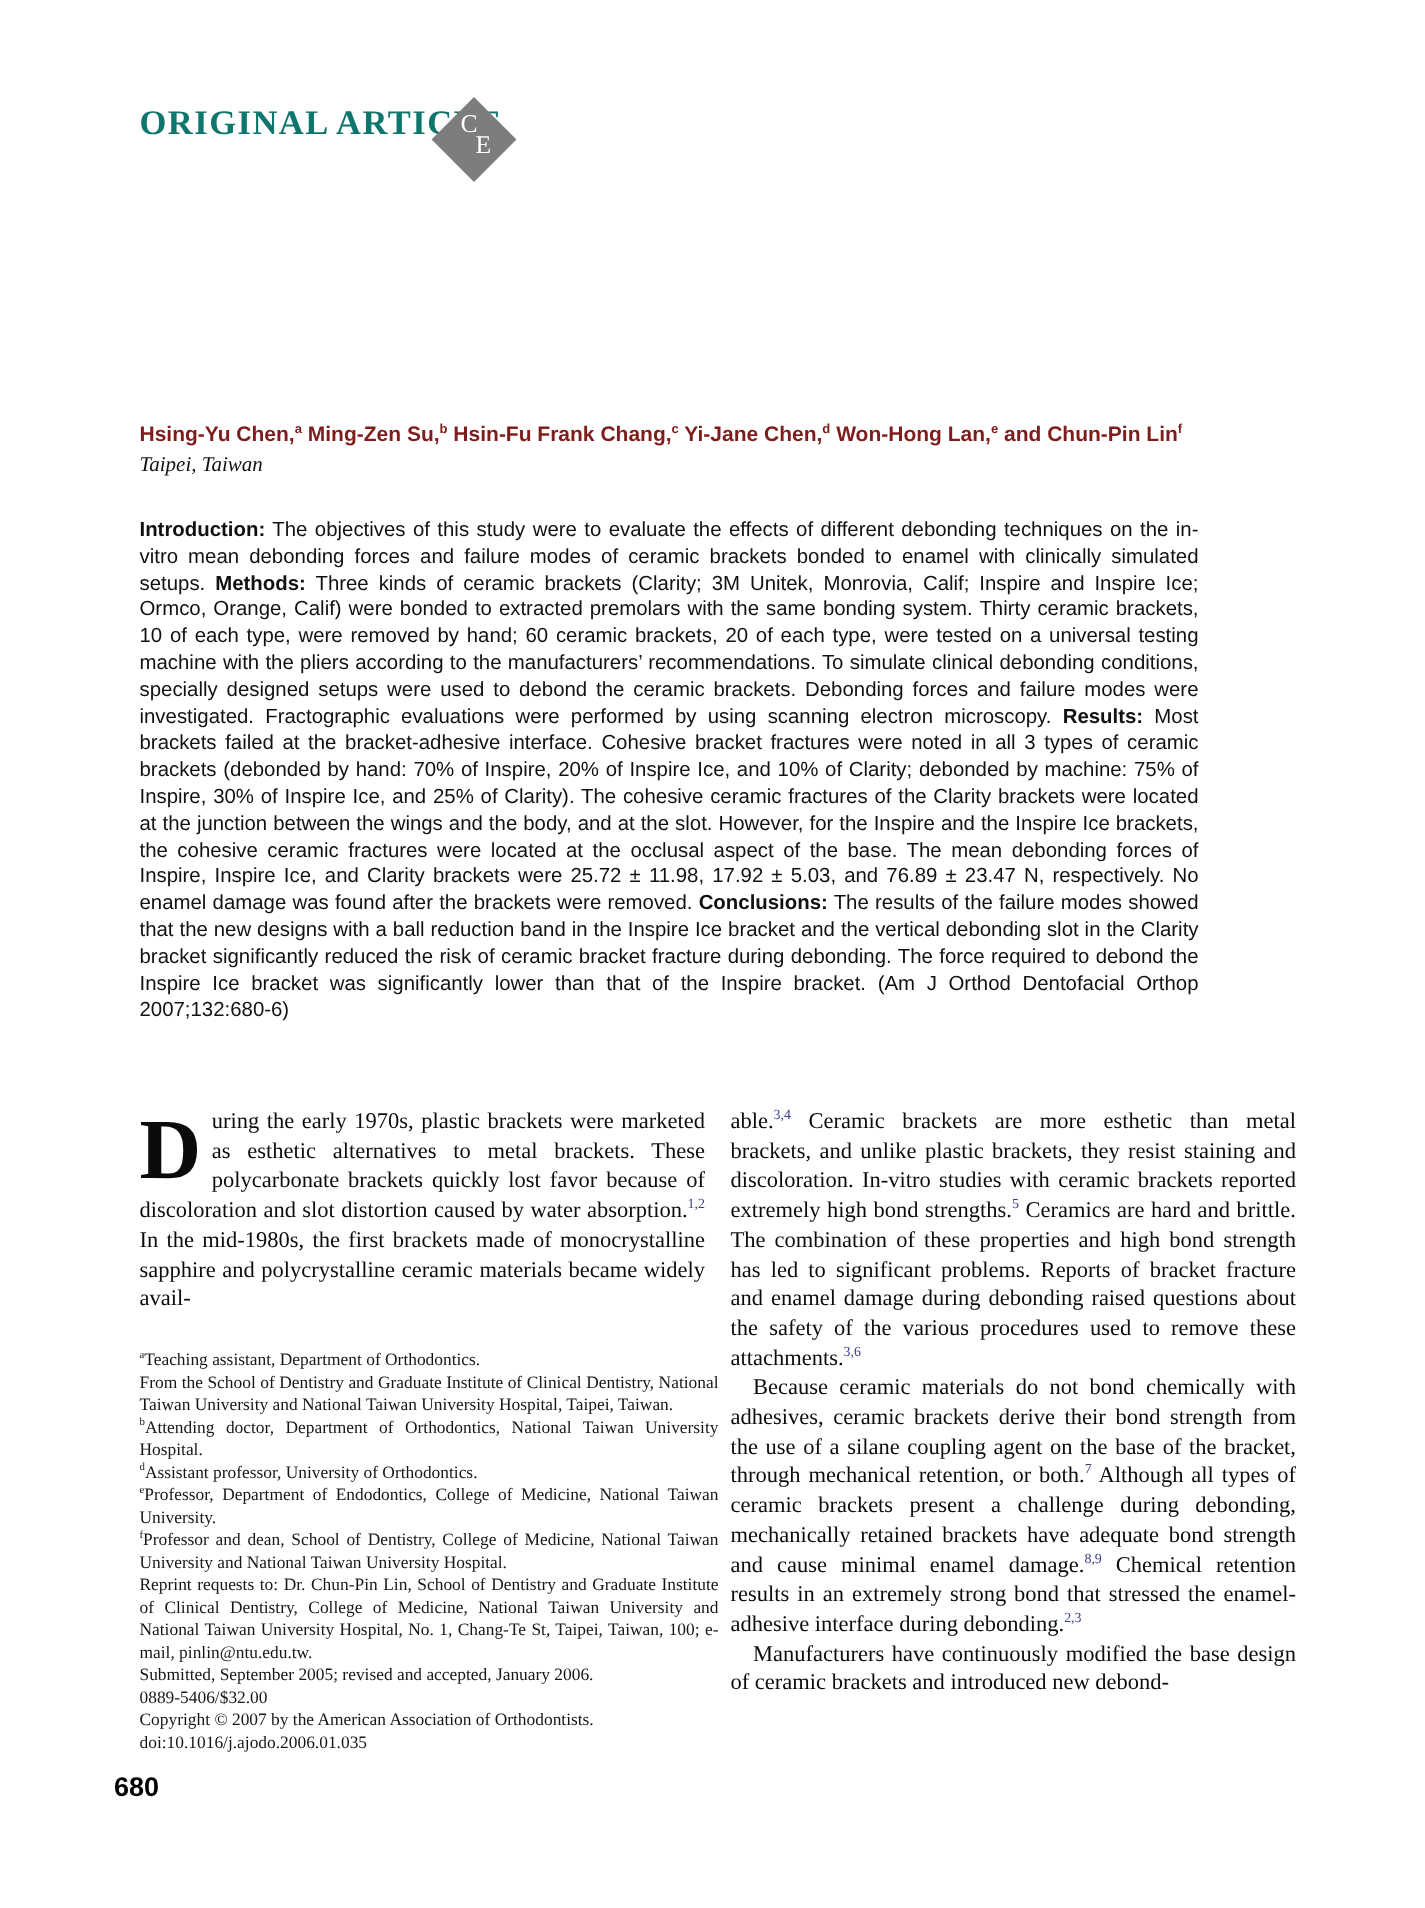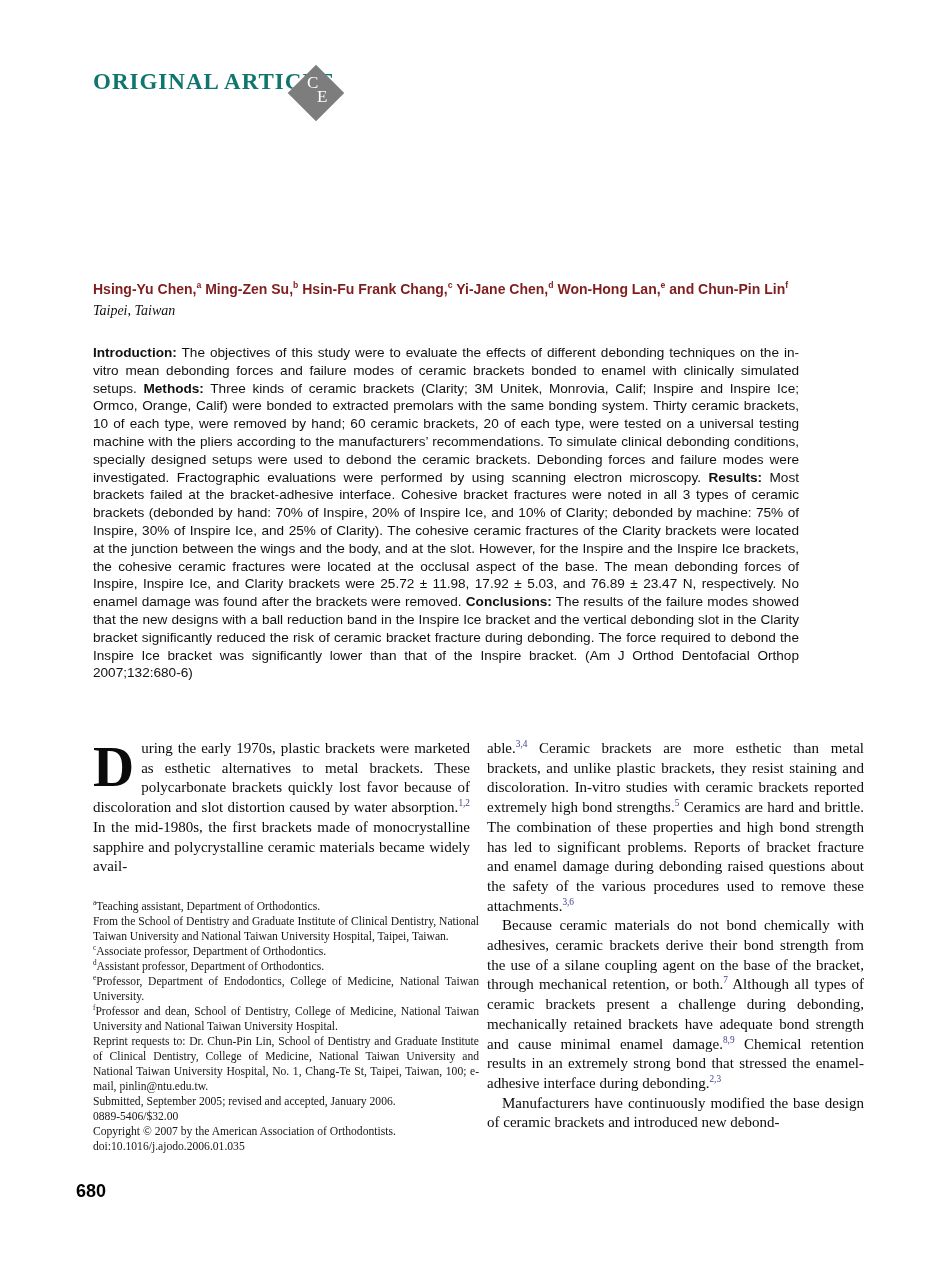--- a/index.html
+++ b/index.html
@@ -87,22 +87,22 @@
 
   <div class="bodycol col-right">
     <p><span>able.</span><sup class="cite">3,4</sup><span> Ceramic brackets are more esthetic than metal brackets, and unlike plastic brackets, they resist staining and discoloration. In-vitro studies with ceramic brackets reported extremely high bond strengths.</span><sup class="cite">5</sup><span> Ceramics are hard and brittle. The combination of these properties and high bond strength has led to significant problems. Reports of bracket fracture and enamel damage during debonding raised questions about the safety of the various procedures used to remove these attachments.</span><sup class="cite">3,6</sup></p>
     <p class="indent"><span>Because ceramic materials do not bond chemically with adhesives, ceramic brackets derive their bond strength from the use of a silane coupling agent on the base of the bracket, through mechanical retention, or both.</span><sup class="cite">7</sup><span> Although all types of ceramic brackets present a challenge during debonding, mechanically retained brackets have adequate bond strength and cause minimal enamel damage.</span><sup class="cite">8,9</sup><span> Chemical retention results in an extremely strong bond that stressed the enamel-adhesive interface during debonding.</span><sup class="cite">2,3</sup></p>
     <p class="indent"><span>Manufacturers have continuously modified the base design of ceramic brackets and introduced new debond-</span></p>
   </div>
 
   <div class="footnotes">
       <p><sup>a</sup><span>Teaching assistant, Department of Orthodontics.</span></p>
       <p><span>From the School of Dentistry and Graduate Institute of Clinical Dentistry, National Taiwan University and National Taiwan University Hospital, Taipei, Taiwan.</span></p>
-      <p><sup>c</sup><span>Associate professor, Department of Orthodontics.</span></p>
-      <p><sup>d</sup><span>Assistant professor, Department of Orthodontics.</span></p>
+      <p><sup>b</sup><span>Attending doctor, Department of Orthodontics, National Taiwan University Hospital.</span></p>
+      <p><sup>d</sup><span>Assistant professor, University of Orthodontics.</span></p>
       <p><sup>e</sup><span>Professor, Department of Endodontics, College of Medicine, National Taiwan University.</span></p>
       <p><sup>f</sup><span>Professor and dean, School of Dentistry, College of Medicine, National Taiwan University and National Taiwan University Hospital.</span></p>
       <p><span>Reprint requests to: Dr. Chun-Pin Lin, School of Dentistry and Graduate Institute of Clinical Dentistry, College of Medicine, National Taiwan University and National Taiwan University Hospital, No. 1, Chang-Te St, Taipei, Taiwan, 100; e-mail, pinlin@ntu.edu.tw.</span></p>
       <p><span>Submitted, September 2005; revised and accepted, January 2006.</span></p>
       <p><span>0889-5406/$32.00</span></p>
       <p><span>Copyright © 2007 by the American Association of Orthodontists.</span></p>
       <p><span>doi:10.1016/j.ajodo.2006.01.035</span></p>
     </div>
 
   <div class="pageno">680</div>

